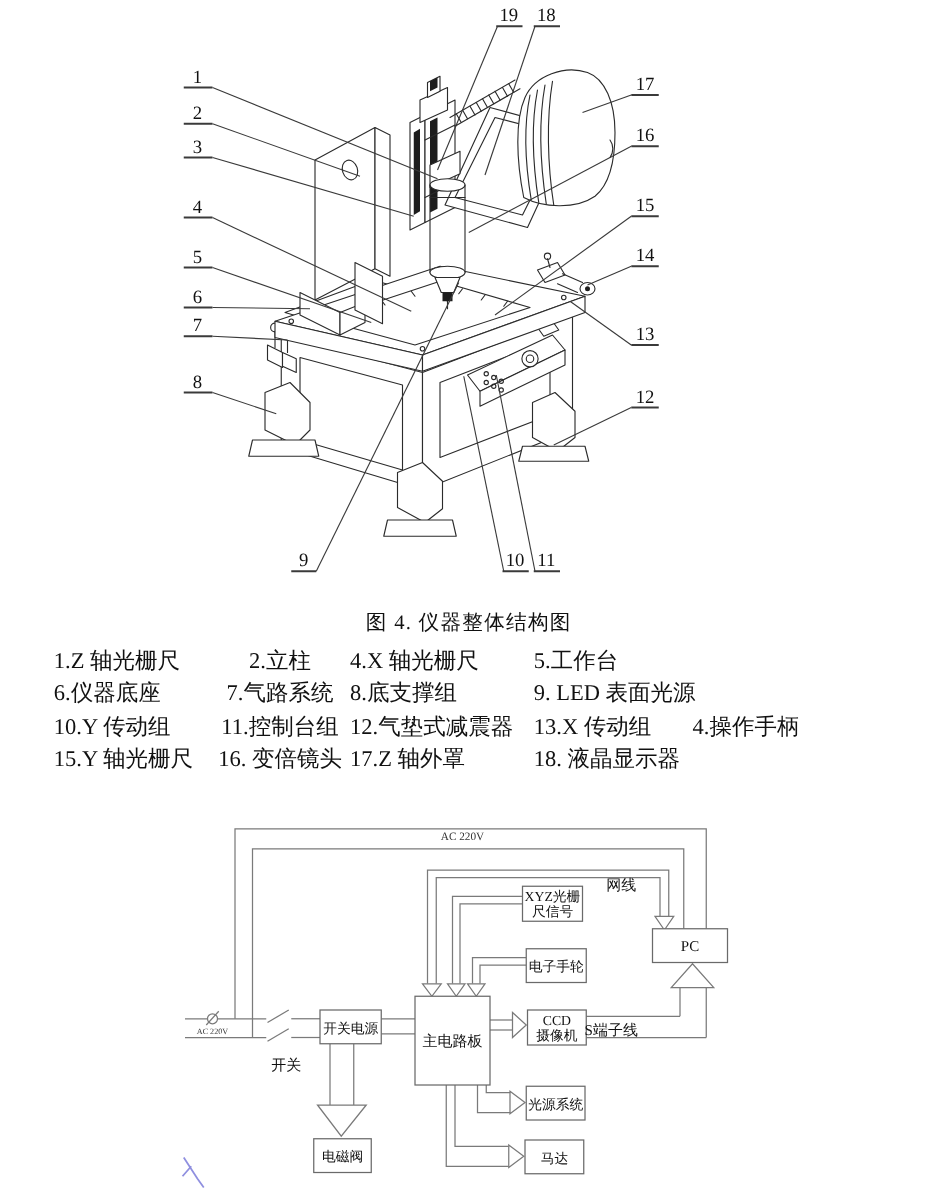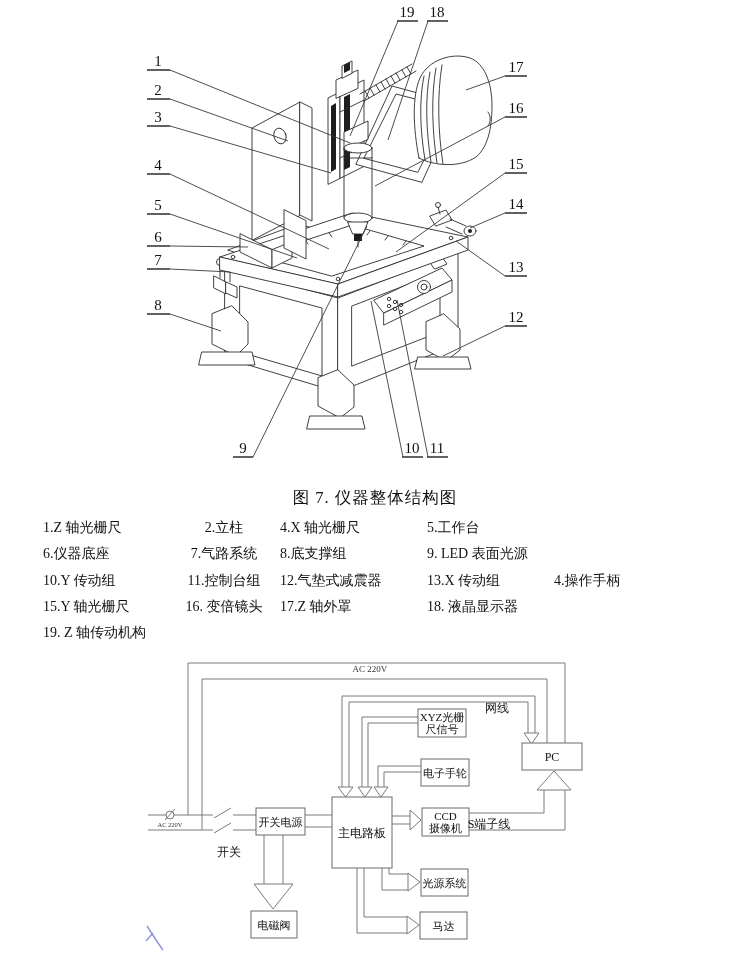--- a/index.html
+++ b/index.html
@@ -3,21 +3,21 @@
 <meta charset="utf-8">
 <style>
   html,body{margin:0;padding:0;background:#ffffff;}
   .page{position:relative;width:750px;height:960px;background:#fff;overflow:hidden;
         font-family:"Liberation Serif","DejaVu Serif",serif;color:#111;}
   svg{position:absolute;left:0;display:block;}
   #fig-svg{top:0;}
   #diag-svg{top:650px;}
   .caption{position:absolute;top:487px;left:0;width:750px;text-align:center;
            font-size:16.5px;letter-spacing:1px;white-space:nowrap;}
-  .legend{position:absolute;top:515px;left:43px;right:10px;font-size:14px;}
+  .legend{position:absolute;top:515px;left:43px;right:10px;font-size:18px;}
   .legend-line{display:flex;align-items:center;height:26.3px;white-space:nowrap;}
   .legend-line span{display:inline-block;}
   .legend-line span:nth-child(1){width:125px;}
   .legend-line span:nth-child(2){width:112px;text-align:center;}
   .legend-line span:nth-child(3){width:147px;}
   .legend-line span:nth-child(4){width:127px;}
   
   .ldr{stroke:#3a3a3a;stroke-width:0.9;fill:none;}
   .ul{stroke:#3a3a3a;stroke-width:1.6;}
   .num{font:15px "Liberation Serif",serif;fill:#111;text-anchor:middle;}
@@ -263,21 +263,21 @@
         <text class="num" x="437" y="17">18</text>
       </g>
       <g>
         <line class="ldr" x1="398" y1="21" x2="350" y2="136"></line>
         <line class="ul" x1="397" y1="21" x2="418" y2="21"></line>
         <text class="num" x="407" y="17">19</text>
       </g>
     </g>
   </svg>
 
-  <div class="caption">图 7. 仪器整体结构图</div>
+  <div class="caption">图 4. 仪器整体结构图</div>
 
   <div class="legend">
     <div class="legend-line">
       <span>1.Z 轴光栅尺</span>
       <span>2.立柱</span>
       <span>4.X 轴光栅尺</span>
       <span>5.工作台</span>
     </div>
     <div class="legend-line">
       <span>6.仪器底座</span>
@@ -291,23 +291,20 @@
       <span>12.气垫式减震器</span>
       <span>13.X 传动组</span>
       <span>4.操作手柄</span>
     </div>
     <div class="legend-line">
       <span>15.Y 轴光栅尺</span>
       <span>16. 变倍镜头</span>
       <span>17.Z 轴外罩</span>
       <span>18. 液晶显示器</span>
     </div>
-    <div class="legend-line">
-      <span>19. Z 轴传动机构</span>
-    </div>
   </div>
 
   <svg id="diag-svg" width="750" height="310" viewBox="0 650 750 310">
 
     <g>
 
       <polyline class="wire" points="188,815 188,663 565,663 565,743"></polyline>
       <polyline class="wire" points="202,830 202,679 547,679 547,743"></polyline>
 
       <line class="wire" x1="148" y1="815" x2="213" y2="815"></line>

